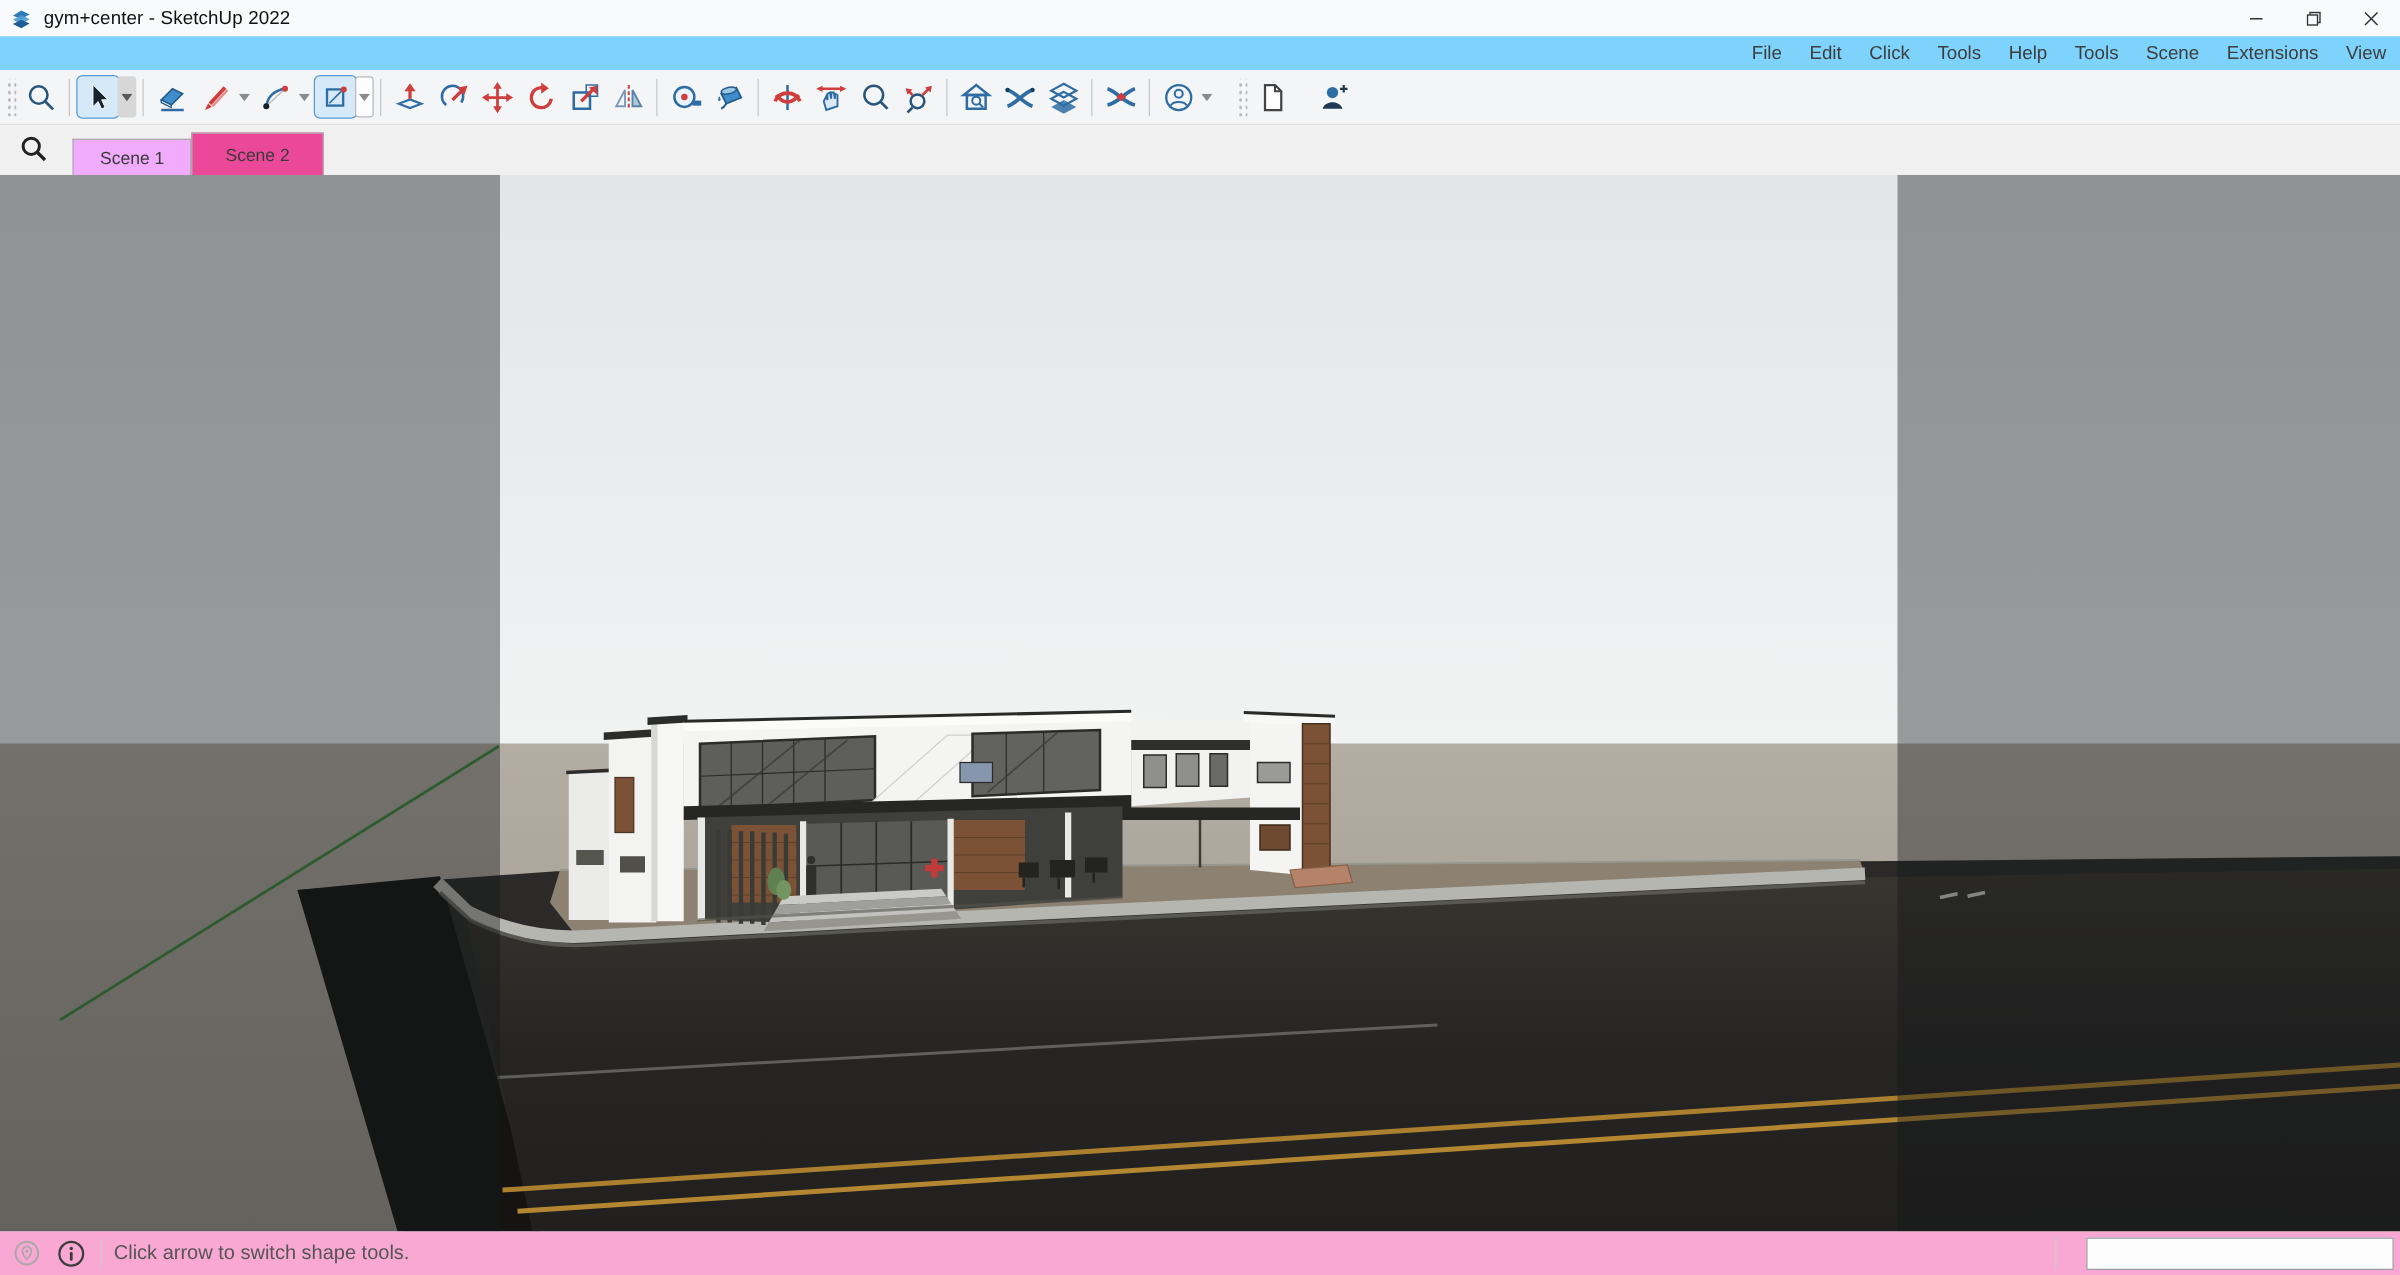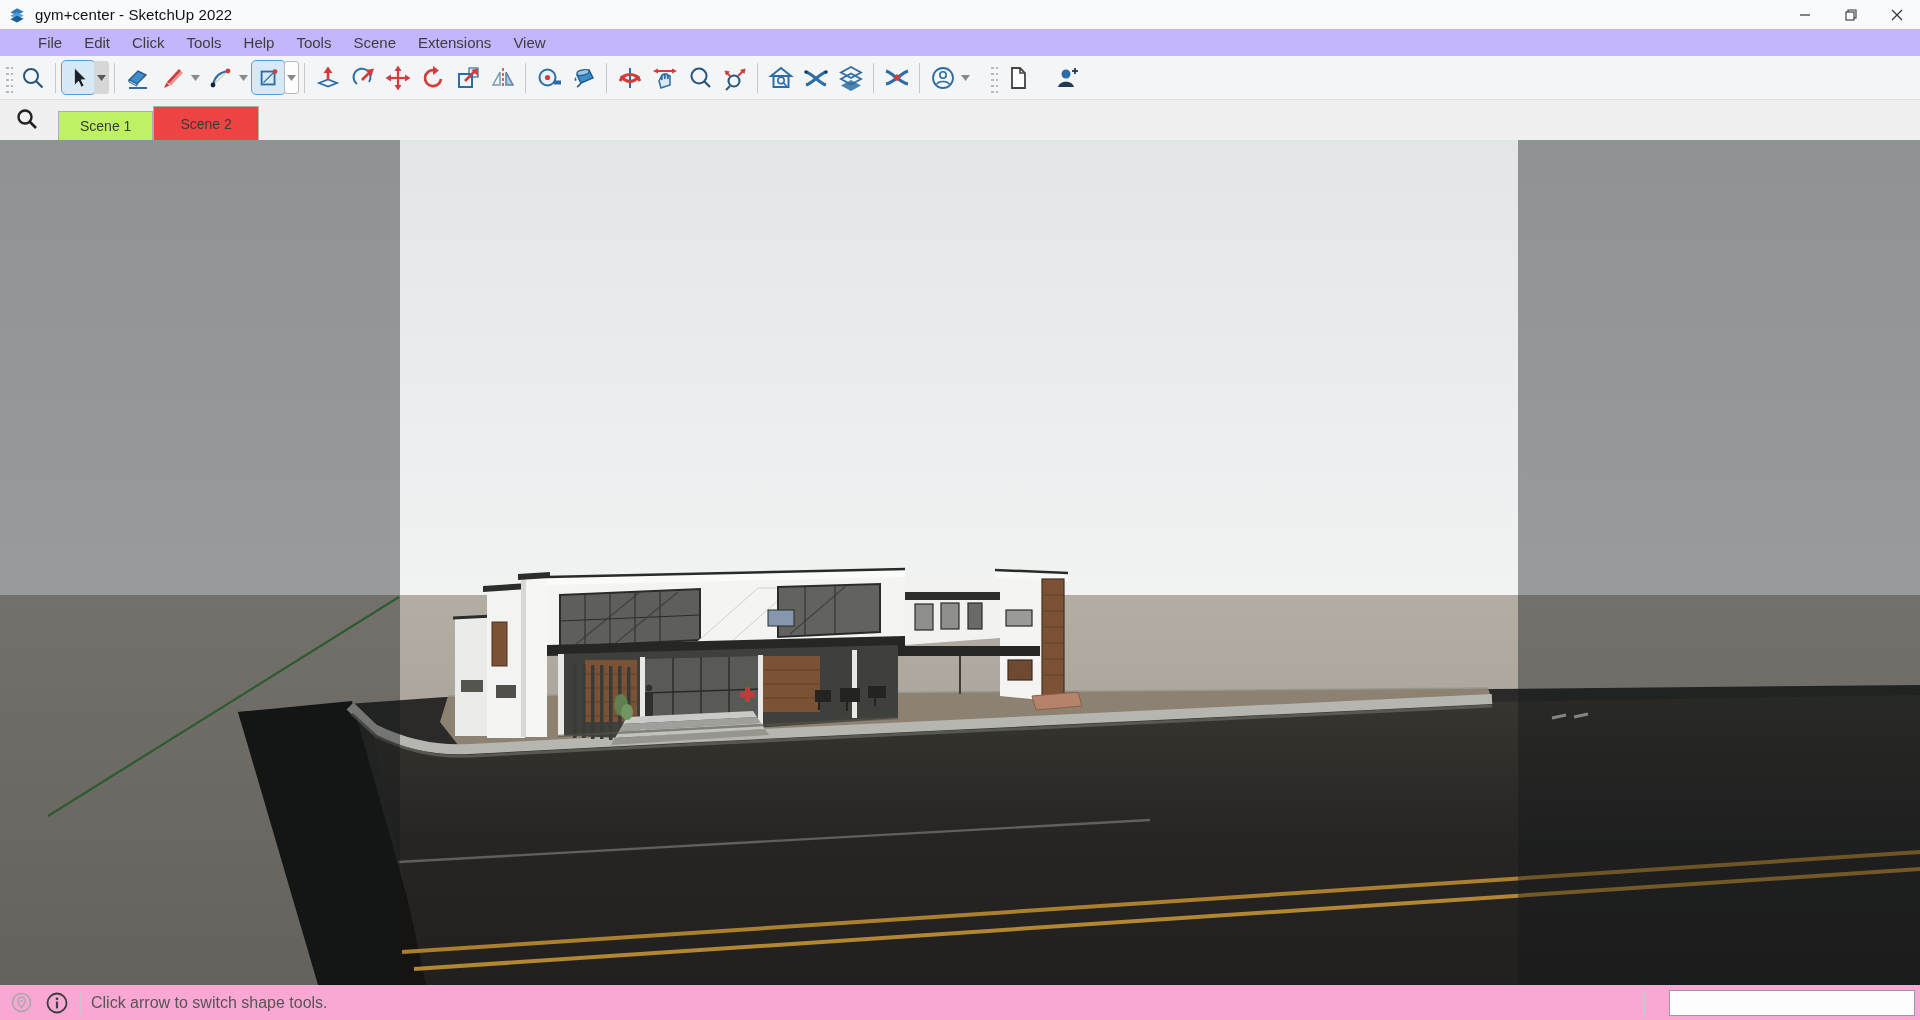--- a/index.html
+++ b/index.html
@@ -6,40 +6,40 @@
   html,body { width:1920px; height:1020px; overflow:hidden; font-family:"Liberation Sans", sans-serif; background:#f4f5f6; }
 
   
   .titlebar { height:29px; background:#f9fafb; display:flex; align-items:center; }
   .titlebar .logo { width:20px; height:20px; margin:0 8px 0 7px; }
   .titlebar .title { font-size:15px; color:#111; letter-spacing:.1px; }
   .titlebar .spacer { flex:1; }
   .winbtn { width:46px; height:29px; display:flex; align-items:center; justify-content:center; }
 
   
-  .menubar { height:27px; background:#c4b5fd; display:flex; align-items:center; padding-left:27px; }
+  .menubar { height:27px; background:#7dd3fc; display:flex; align-items:center; padding-left:27px;justify-content:flex-end; }
   .menubar .mitem { font-size:15px; color:#3d3d3d; padding:3px 11px; cursor:default; }
 
   
   .toolbar { height:44px; background:#f4f5f6; border-bottom:1px solid #e0e0e0; display:flex; align-items:center; padding-left:2px; }
   .grip { width:9px; height:30px; margin:0 2px; background-image:radial-gradient(circle, #b9b9b9 1.2px, transparent 1.4px); background-size:5px 6px; background-position:1px 2px; }
   .tbtn { width:35px; height:35px; display:flex; align-items:center; justify-content:center; border-radius:5px; border:1px solid transparent; }
   .tbtn.selected { background:#d6e9f8; border:1px solid #5b9bd5; }
   .drop { width:15px; height:35px; display:flex; align-items:center; justify-content:center; margin-left:-2px; border-radius:3px; }
   .drop.gray { background:#d7d7d7; height:33px; }
   .drop.raised { background:#fdfdfd; border:1px solid #b9b9b9; height:33px; }
   .tsep { width:1px; height:30px; background:#c8c8c8; margin:0 5px; }
   .tgap { width:14px; }
 
   
   .tabrow { height:40px; background:#f0f0f0; display:flex; align-items:flex-end; }
   .tabsearch { width:34px; height:34px; margin:0 14px 3px 10px; display:flex; align-items:center; justify-content:center; align-self:center; }
   .scenetab { font-size:14px; color:#3a3a3a; border:1px solid #aeaeae; border-bottom:none; display:flex; align-items:center; justify-content:center; }
-  .scenetab.inactive { background:#bef264; height:29px; padding:14px 21px; margin-top:11px; }
-  .scenetab.active { background:#ef4444; height:34px; padding:0 26px;text-align:right; }
+  .scenetab.inactive { background:#f0abfc; height:29px; padding:14px 21px; margin-top:11px; }
+  .scenetab.active { background:#ec4899; height:34px; padding:0 26px;text-align:right; }
 
   
   .viewport { height:845px; position:relative; background:#8f9193; line-height:0; }
 
   
   .statusbar { height:35px; background:#f9a8d4; display:flex; align-items:center; }
   .sbicon { width:30px; height:30px; display:flex; align-items:center; justify-content:center; margin-left:6px; }
   .ssep { width:1px; height:24px; background:#c9c9c9; margin:0 10px 0 8px; }
   .smsg { font-size:16px; color:#555; }
   .sspacer { flex:1; }

